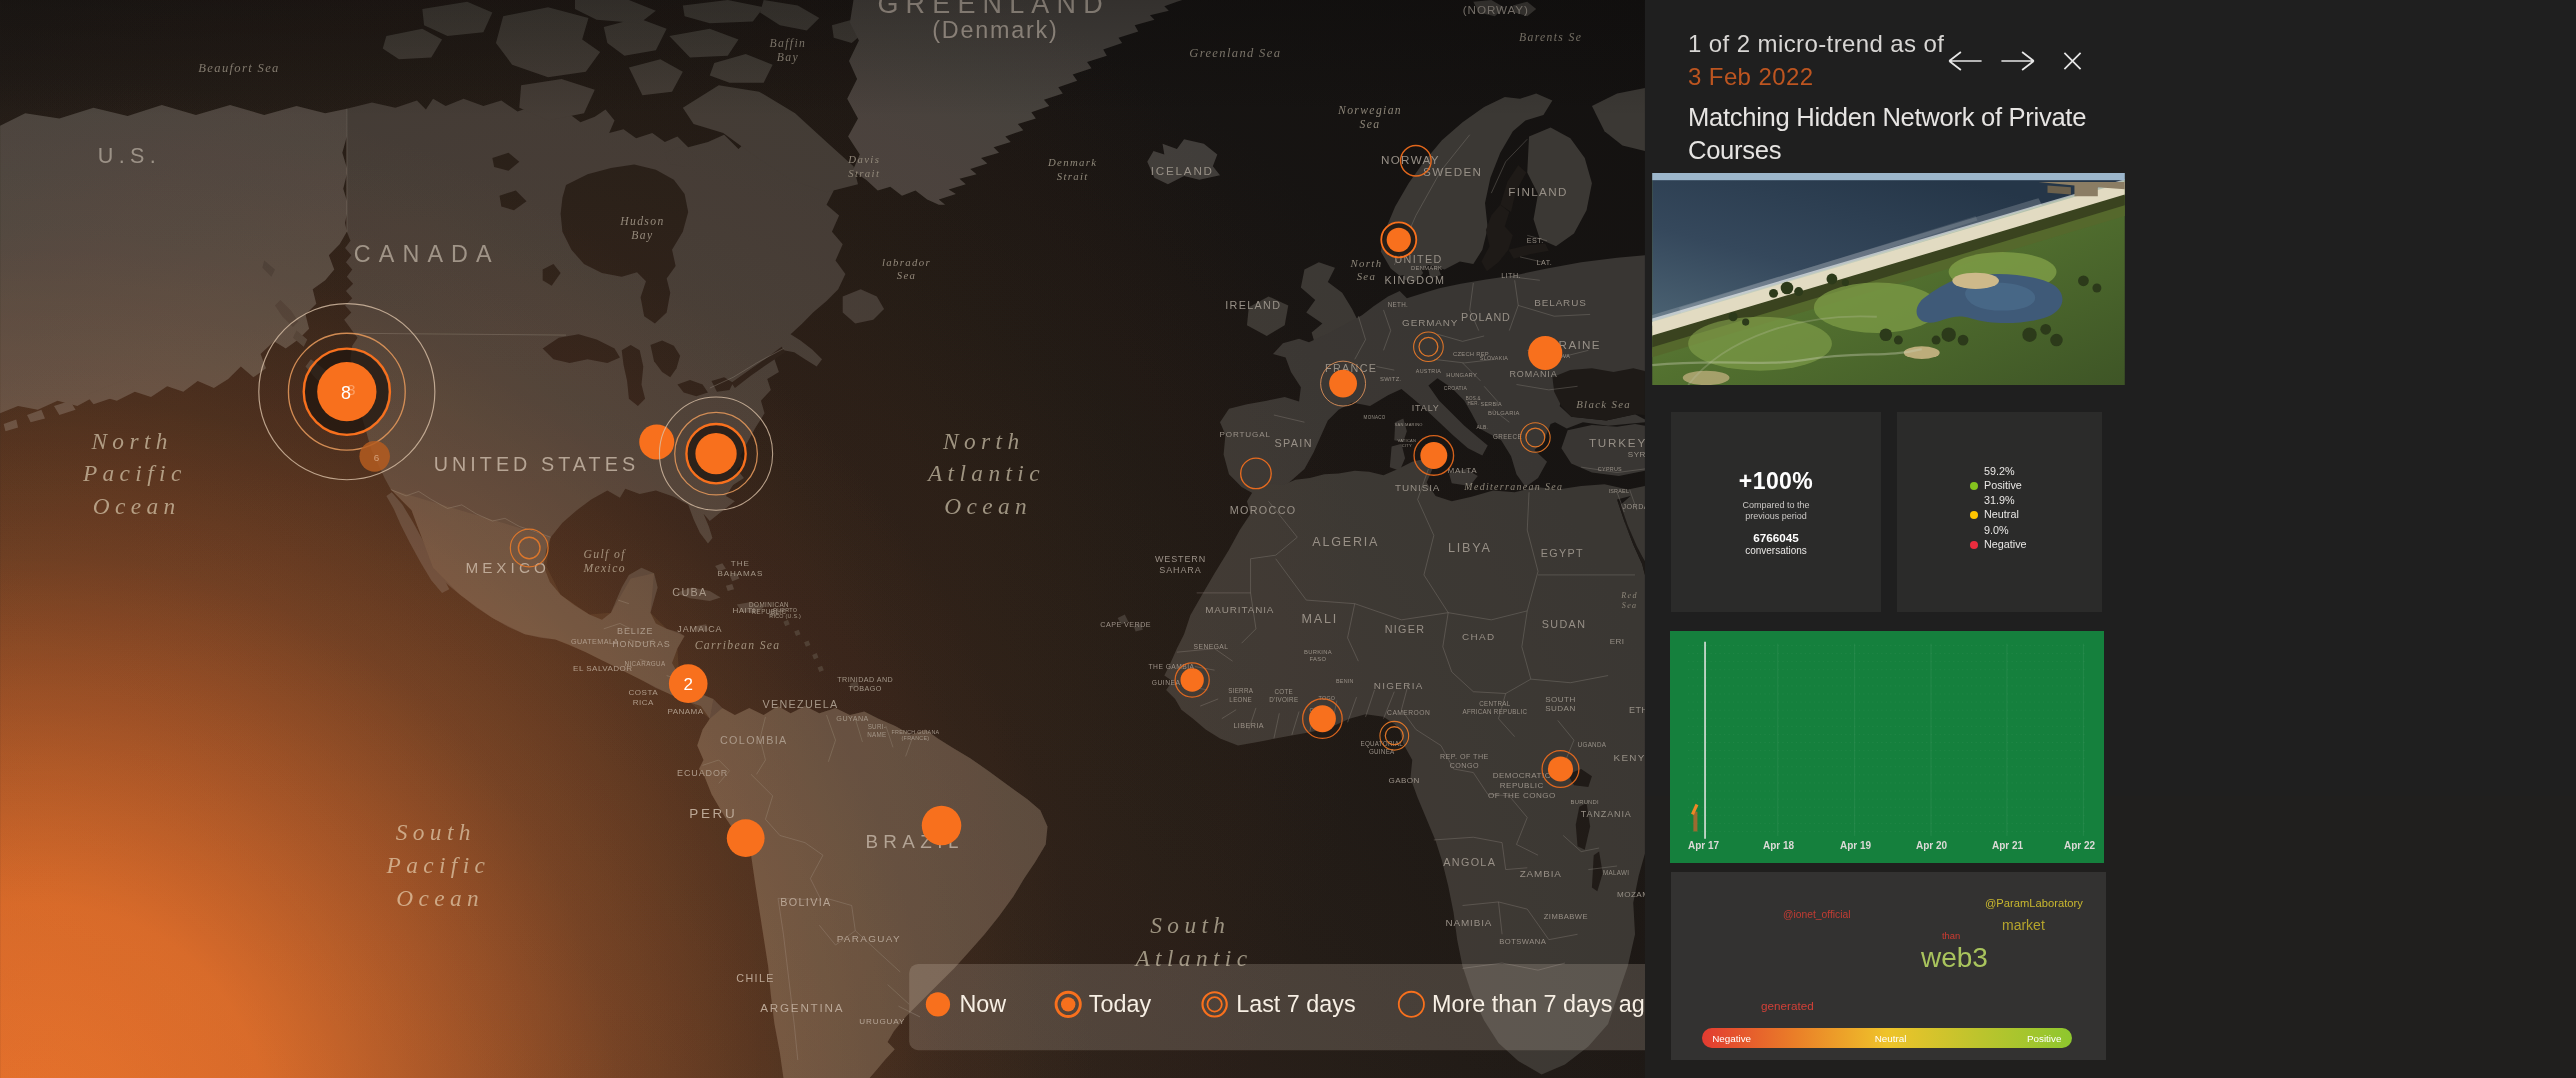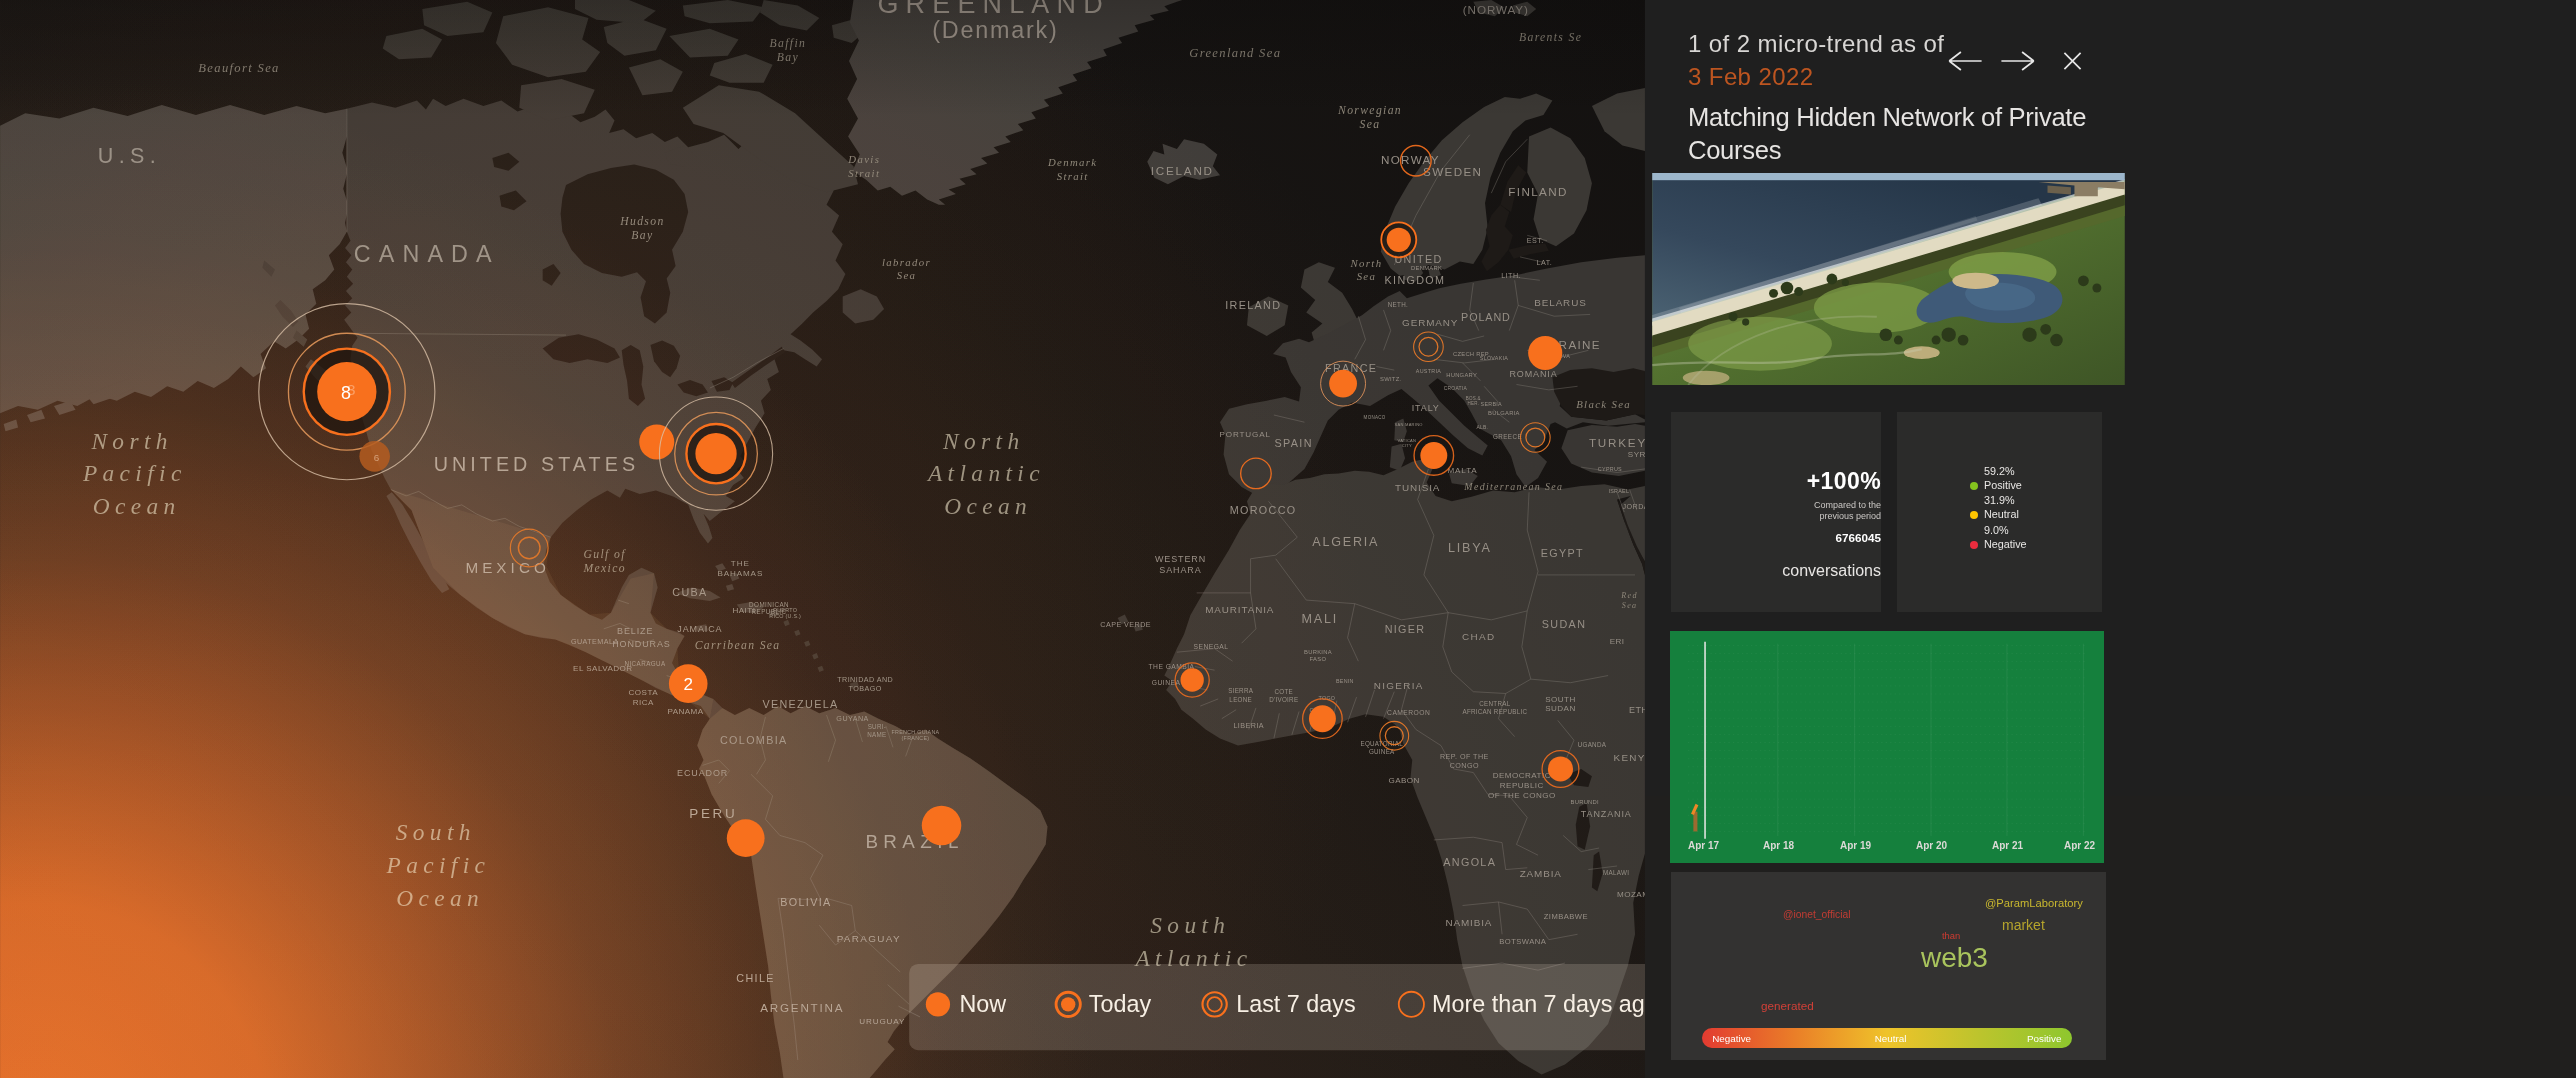--- a/index.html
+++ b/index.html
@@ -4,25 +4,25 @@
 body{font-family:"Liberation Sans",sans-serif;position:relative}
 #map{position:absolute;left:0;top:0}
 #panel{position:absolute;left:1645px;top:0;width:931px;height:796px;background:#1f1f1f}
 .hdr{position:absolute;left:43px;top:30px;font-size:24px;color:#d8d6d4;letter-spacing:0.4px}
 .hdr .d{color:#bd5520;display:block;margin-top:4.5px}
 .title{position:absolute;left:43px;top:101px;width:467px;font-size:25.6px;line-height:33px;letter-spacing:-0.3px;color:#e6e4e2}
 .nav{position:absolute;left:297px;top:43px}
 .card{position:absolute;background:#2b2b2a;top:412px;height:200px}
 #card1{left:26px;width:210px}
 #card2{left:252px;width:205px}
-.c1in{position:absolute;left:0;right:0;top:56px;text-align:right;color:#fff}
+.c1in{position:absolute;left:0;right:0;top:56px;text-align:center;color:#fff}
 .big{font-size:23px;font-weight:700;letter-spacing:0.4px}
 .small{font-size:9px;color:#cbc8c5;line-height:11.7px;margin-top:4.5px}
 .num{font-size:11.7px;font-weight:700;margin-top:8px}
-.conv{font-size:16px;color:#e8e6e4;margin-top:18px}
+.conv{font-size:10px;color:#e8e6e4;margin-top:1px}
 .srow{position:absolute;left:87px;color:#e9e7e5;font-size:10.8px;line-height:13.5px}
 .srow .dot{position:absolute;left:-14.4px;top:17px;width:8px;height:8px;border-radius:50%}
 #chart{position:absolute;left:25px;top:631px;width:434px;height:232px;background:#15803d}
 #cloud{position:absolute;left:26px;top:872px;width:435px;height:188px;background:#333231}
 .w{position:absolute;white-space:nowrap}
 .xlab{position:absolute;top:209px;font-size:10px;font-weight:700;color:#dbd9d6}
 </style></head>
 <body>
 <svg id="map" width="1645" height="1078" viewBox="0 0 1831 1200">
 <defs>

